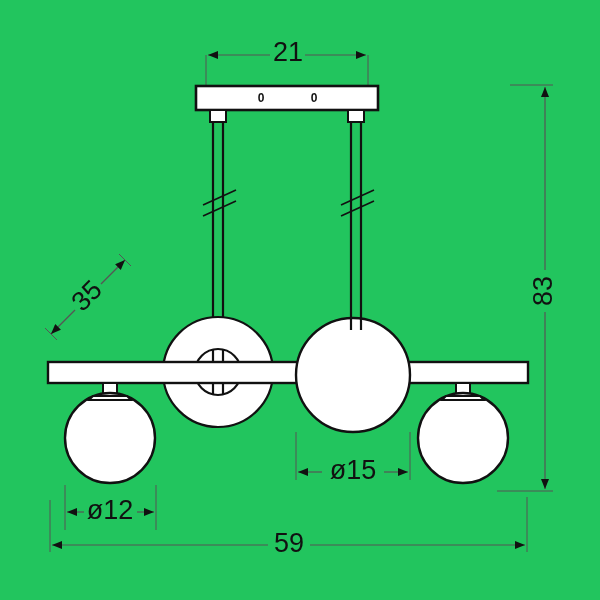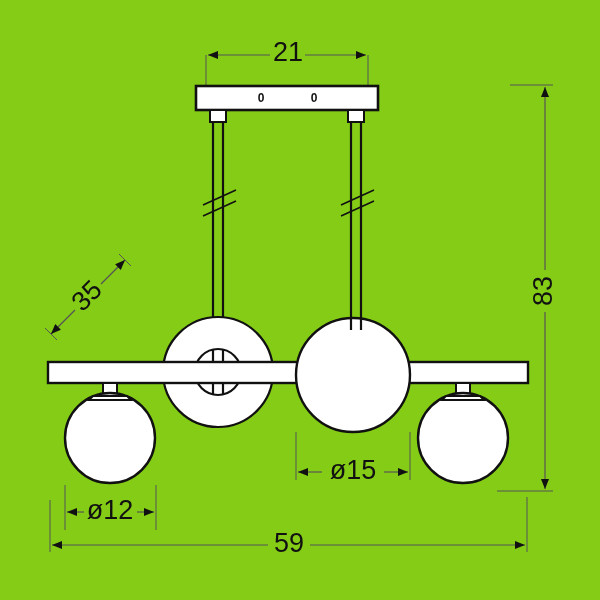--- a/index.html
+++ b/index.html
@@ -8,21 +8,21 @@
     padding: 0;
     background: #ffffff;
   }
   body {
     font-family: "Liberation Sans", sans-serif;
   }
   #drawing-root {
     position: relative;
     width: 600px;
     height: 600px;
-    background: #84cc16;
+    background: #22c55e;
     overflow: hidden;
   }
   #drawing-svg {
     position: absolute;
     left: 0;
     top: 0;
     width: 600px;
     height: 600px;
     display: block;
   }

